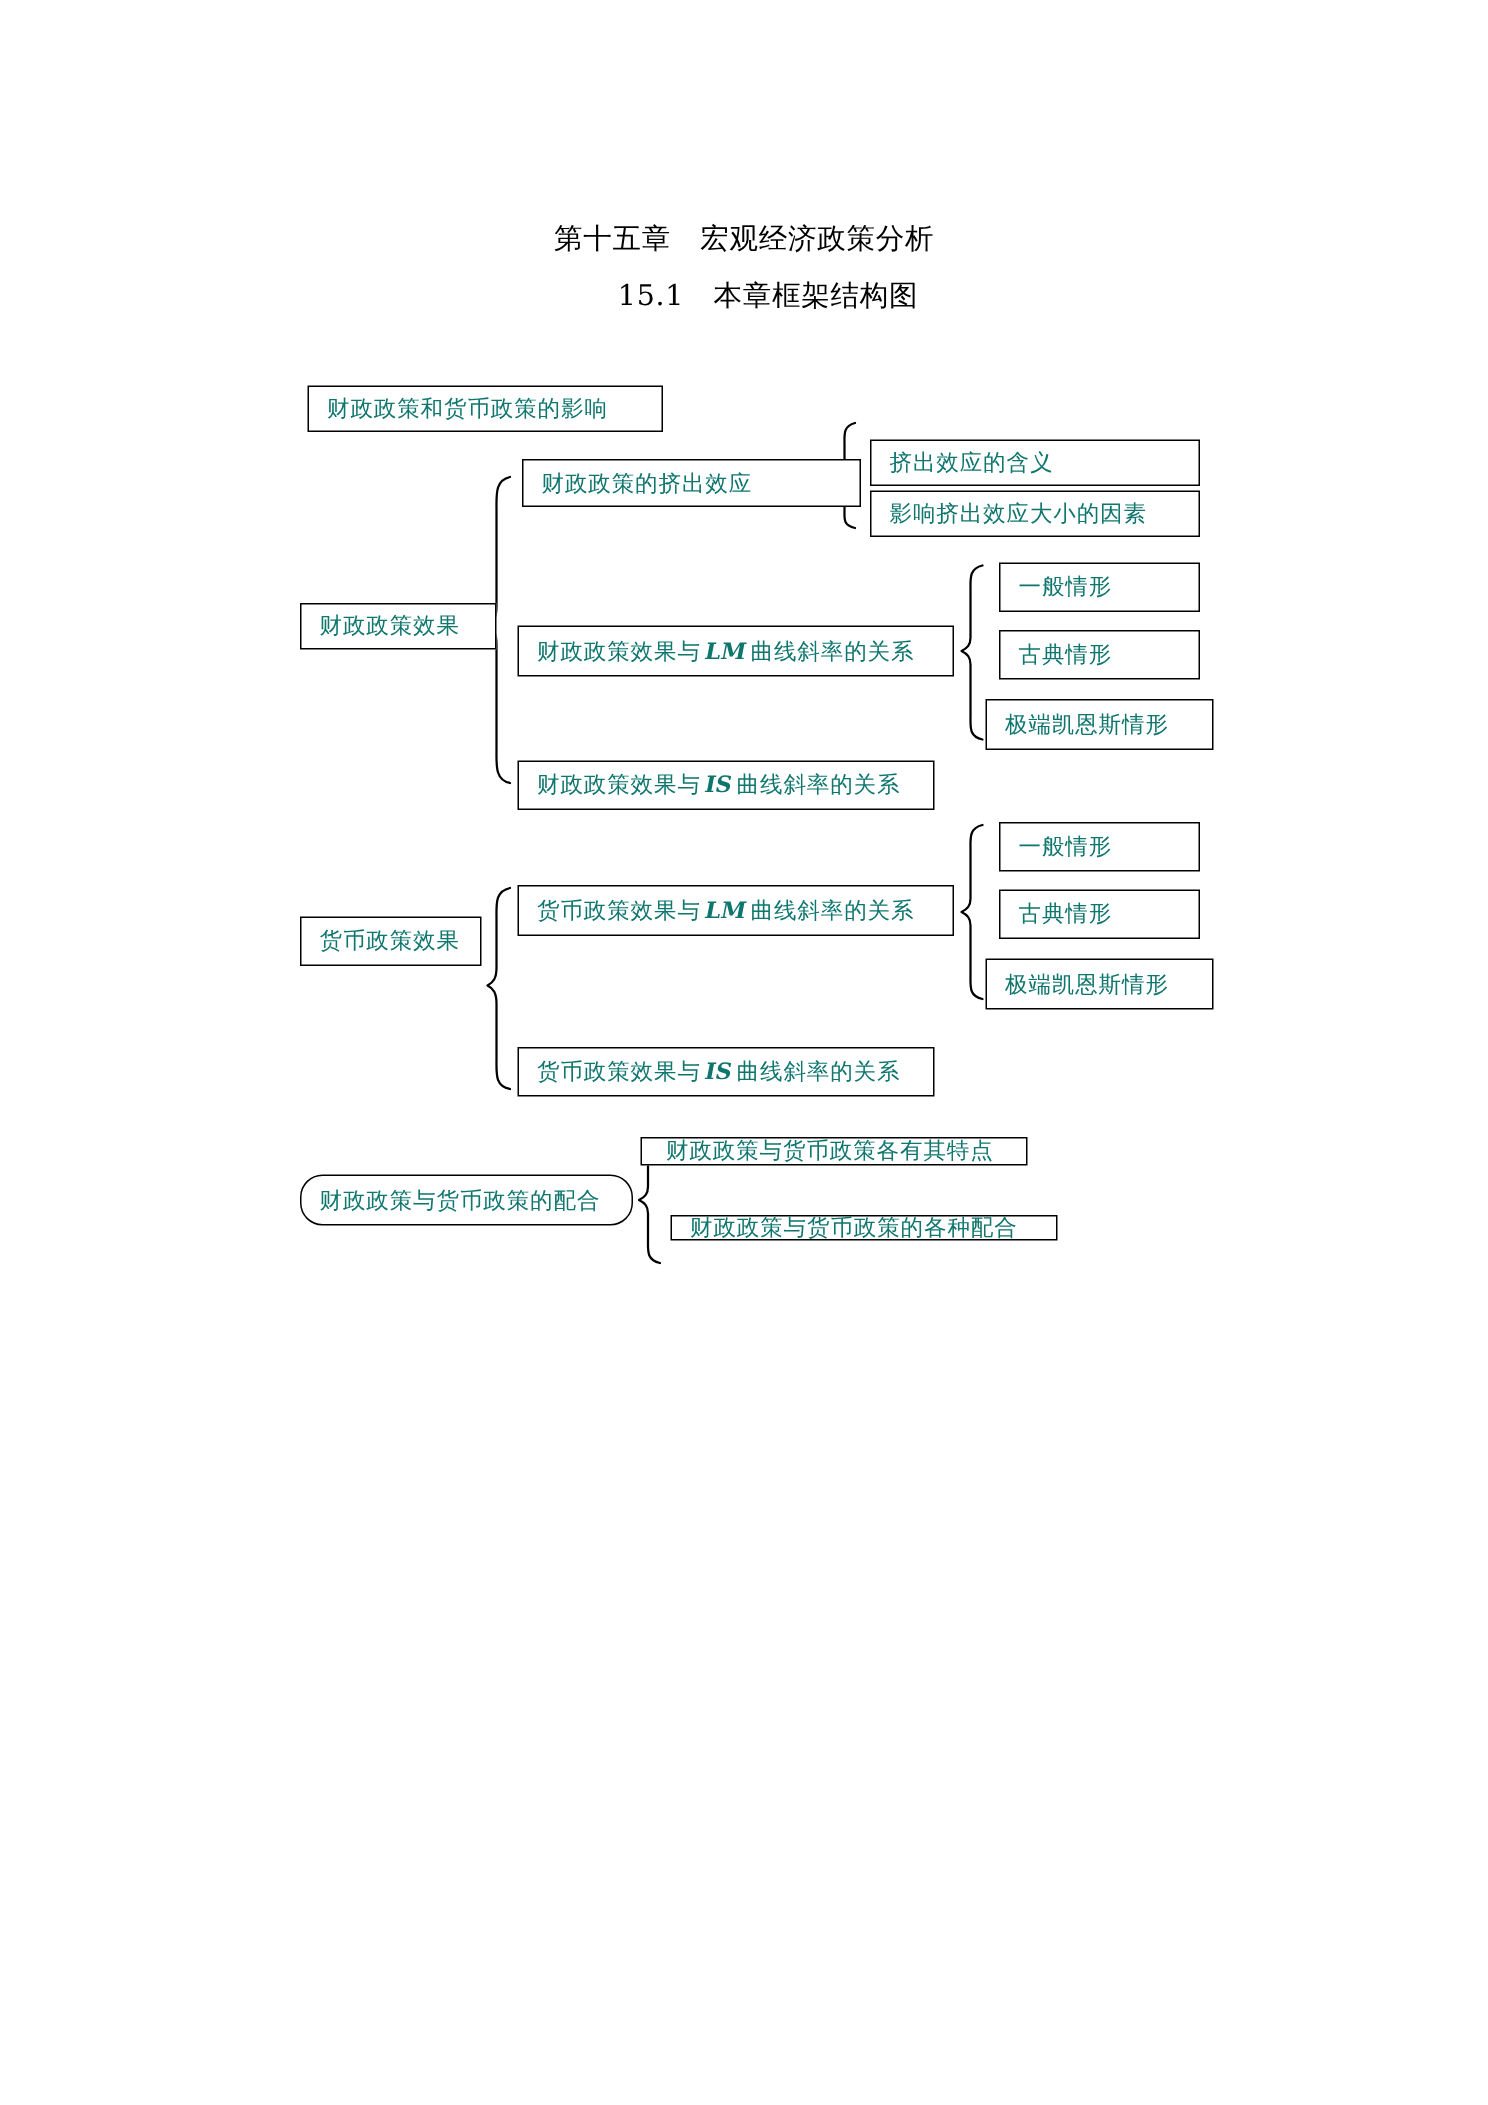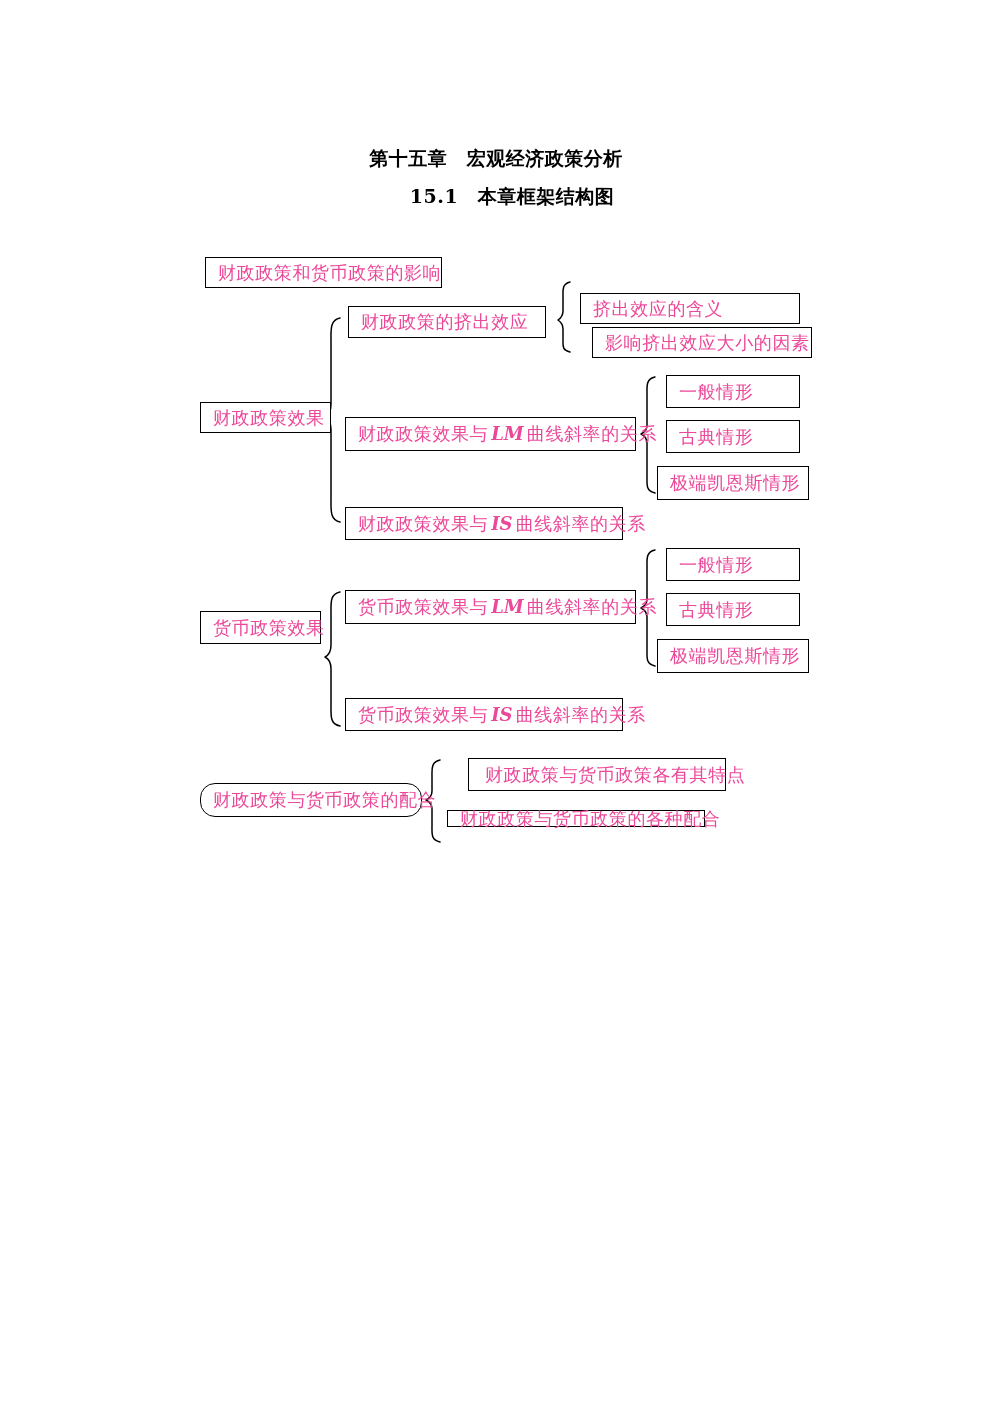--- a/index.html
+++ b/index.html
@@ -20,40 +20,40 @@
     overflow: hidden;
   }
 
   
   .heading {
     position: absolute;
     width: 100%;
     text-align: center;
     font-family: "DejaVu Serif", "Liberation Serif", serif;
     font-size: 19px;
-    font-weight: 700;
+    font-weight: 400;
     letter-spacing: 0.5px;
     color: #000;
     white-space: pre;
   }
   #chapter-title { top: 146px; left: 0; }
   #section-title { top: 184px; left: 16px; }
 
   
   .node {
     position: absolute;
     box-sizing: border-box;
     border: 1.4px solid #000;
     background: #ffffff;
     display: flex;
     align-items: center;
     font-family: "DejaVu Sans", "Liberation Sans", sans-serif;
-    font-size: 18px;
+    font-size: 15px;
     line-height: 1;
-    color: #ec4899;
+    color: #0f766e;
     padding-left: 12px;
     white-space: nowrap;
     letter-spacing: 0.6px;
   }
   .node.heavy { border-width: 1.8px; }
   .node .mathvar {
     font-family: "DejaVu Serif", "Liberation Serif", serif;
     font-style: italic;
     font-weight: 600;
     letter-spacing: 0;
@@ -138,25 +138,25 @@
       C 432 796, 430 798, 426 800
       C 430 802, 432 804, 432 809
       L 432 826
       C 432 834, 431 840, 440 842"></path>
   </svg>
 
   <div class="node" id="n-root" style="left:205px; top:257px; width:237px; height:31px;">财政政策和货币政策的影响</div>
 
   <div class="node" id="n-fiscal" style="left:200px; top:402px; width:131px; height:31px;">财政政策效果</div>
 
-  <div class="node" id="n-crowding" style="left:348px; top:306px; width:198px; height:32px;">财政政策的挤出效应</div>
+  <div class="node" id="n-crowding" style="left:348px; top:306px; width:226px; height:32px;">财政政策的挤出效应</div>
 
   <div class="node" id="n-crowd-meaning" style="left:580px; top:293px; width:220px; height:31px;">挤出效应的含义</div>
 
-  <div class="node" id="n-crowd-factors" style="left:580px; top:327px; width:220px; height:31px;margin-left:12px;">影响挤出效应大小的因素</div>
+  <div class="node" id="n-crowd-factors" style="left:580px; top:327px; width:220px; height:31px;">影响挤出效应大小的因素</div>
 
   <div class="node heavy" id="n-fiscal-lm" style="left:345px; top:417px; width:291px; height:34px;">
     <span>财政政策效果与</span>
     <span class="mathvar">LM</span>
     <span>曲线斜率的关系</span>
   </div>
 
   <div class="node" id="n-fl-general" style="left:666px; top:375px; width:134px; height:33px;">一般情形</div>
 
   <div class="node" id="n-fl-classical" style="left:666px; top:420px; width:134px; height:33px;">古典情形</div>
@@ -184,17 +184,17 @@
   <div class="node heavy" id="n-ml-keynes" style="left:657px; top:639px; width:152px; height:34px;">极端凯恩斯情形</div>
 
   <div class="node" id="n-mon-is" style="left:345px; top:698px; width:278px; height:33px;">
     <span>货币政策效果与</span>
     <span class="mathvar">IS</span>
     <span>曲线斜率的关系</span>
   </div>
 
   <div class="node" id="n-mix" style="left:200px; top:783px; width:222px; height:34px;border-radius:15px;">财政政策与货币政策的配合</div>
 
-  <div class="node heavy" id="n-mix-features" style="left:468px; top:758px; width:258px; height:33px;padding-left:16px;">财政政策与货币政策各有其特点</div>
+  <div class="node heavy" id="n-mix-features" style="left:427px; top:758px; width:258px; height:19px;padding-left:16px;">财政政策与货币政策各有其特点</div>
 
   <div class="node heavy" id="n-mix-combos" style="left:447px; top:810px; width:258px; height:17px;">财政政策与货币政策的各种配合</div>
 
 </div>
 
 </body></html>

